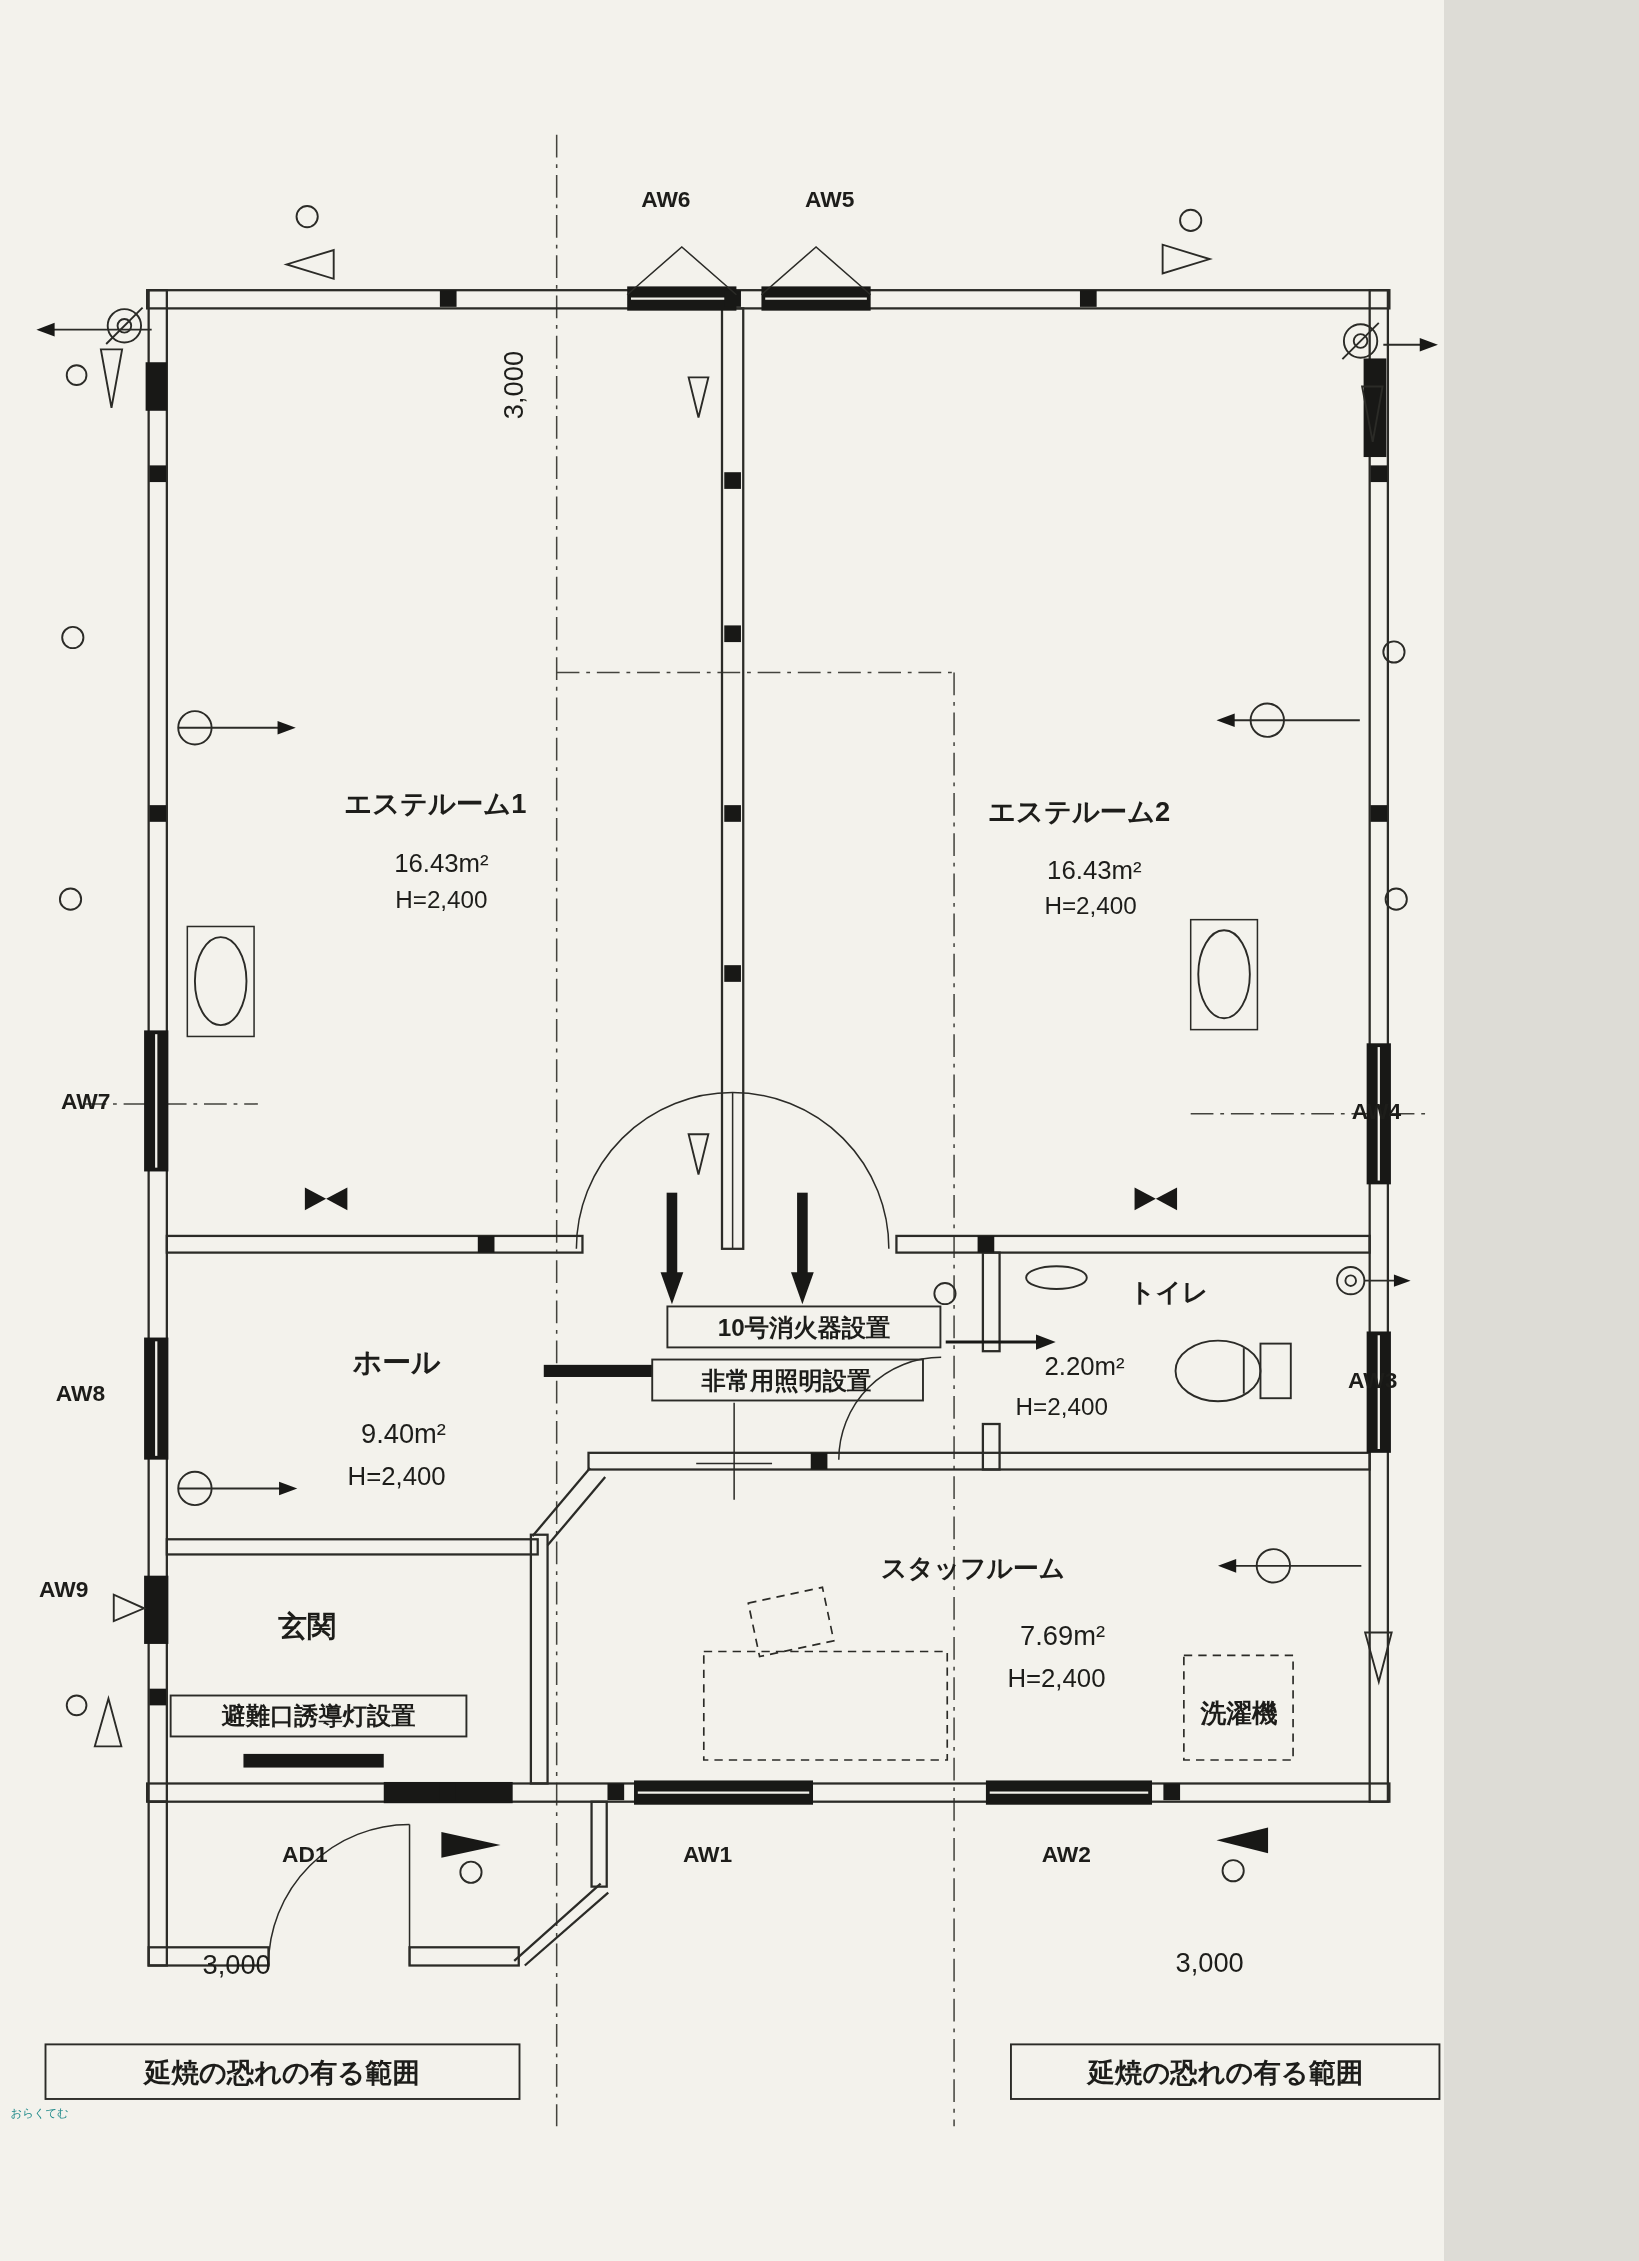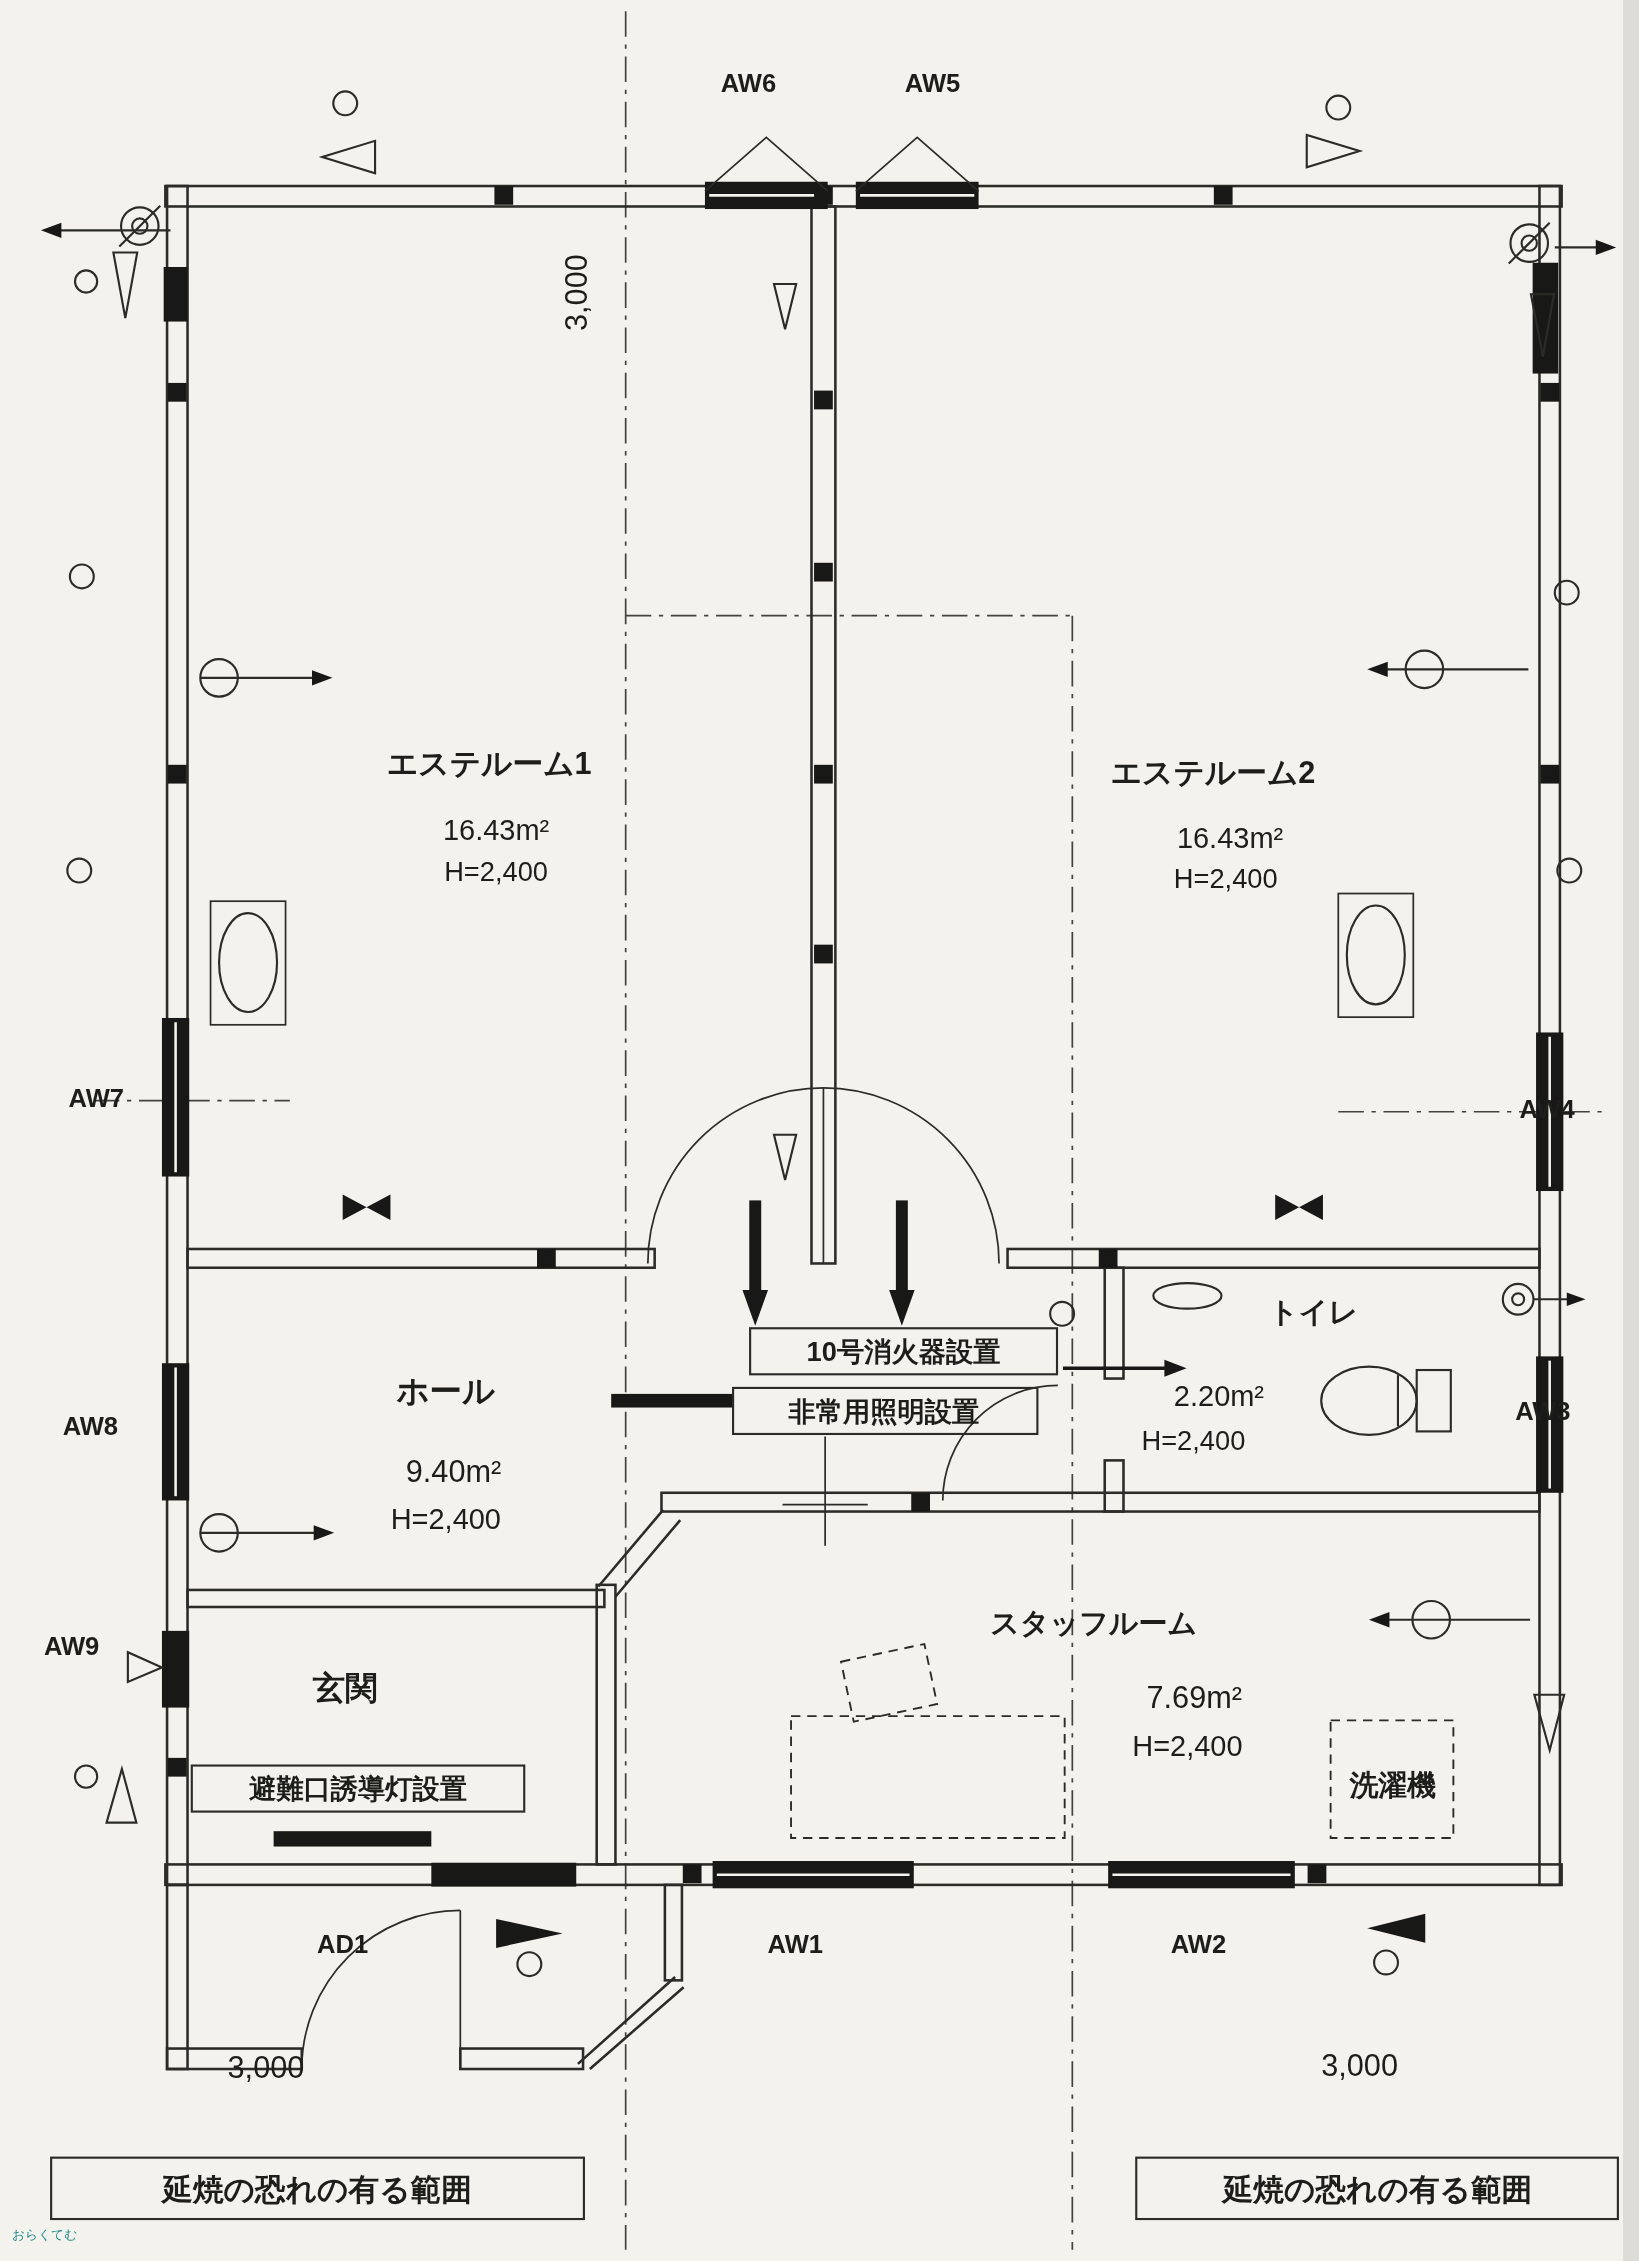--- a/index.html
+++ b/index.html
@@ -1,16 +1,16 @@
 <!DOCTYPE html>
 <html style="font-size:13.8px"><head>
 <meta charset="utf-8">
 <style>
   html,body{margin:0;padding:0;background:#dddcd6;}
-  #sheet{width:1623px;height:2261px;position:relative;background:#f3f2ec;overflow:hidden;}
+  #sheet{width:1444px;height:2261px;position:relative;background:#f3f2ec;overflow:hidden;}
   svg{display:block;width:100%;height:100%;}
   
   .w    {fill:none;stroke:#2b2b27;stroke-width:3;}
   .thin {fill:none;stroke:#2b2b27;stroke-width:2;}
   .blk  {fill:#181816;stroke:none;}
   .cl   {fill:none;stroke:#43433d;stroke-width:2;stroke-dasharray:30 9 5 9;}
   .furn {fill:none;stroke:#2b2b27;stroke-width:2.2;stroke-dasharray:11 8;}
   .sym  {fill:none;stroke:#2b2b27;stroke-width:2.5;}
   .symf {fill:#181816;stroke:none;}
   .wline{stroke:#f3f2ec;stroke-width:3;}

